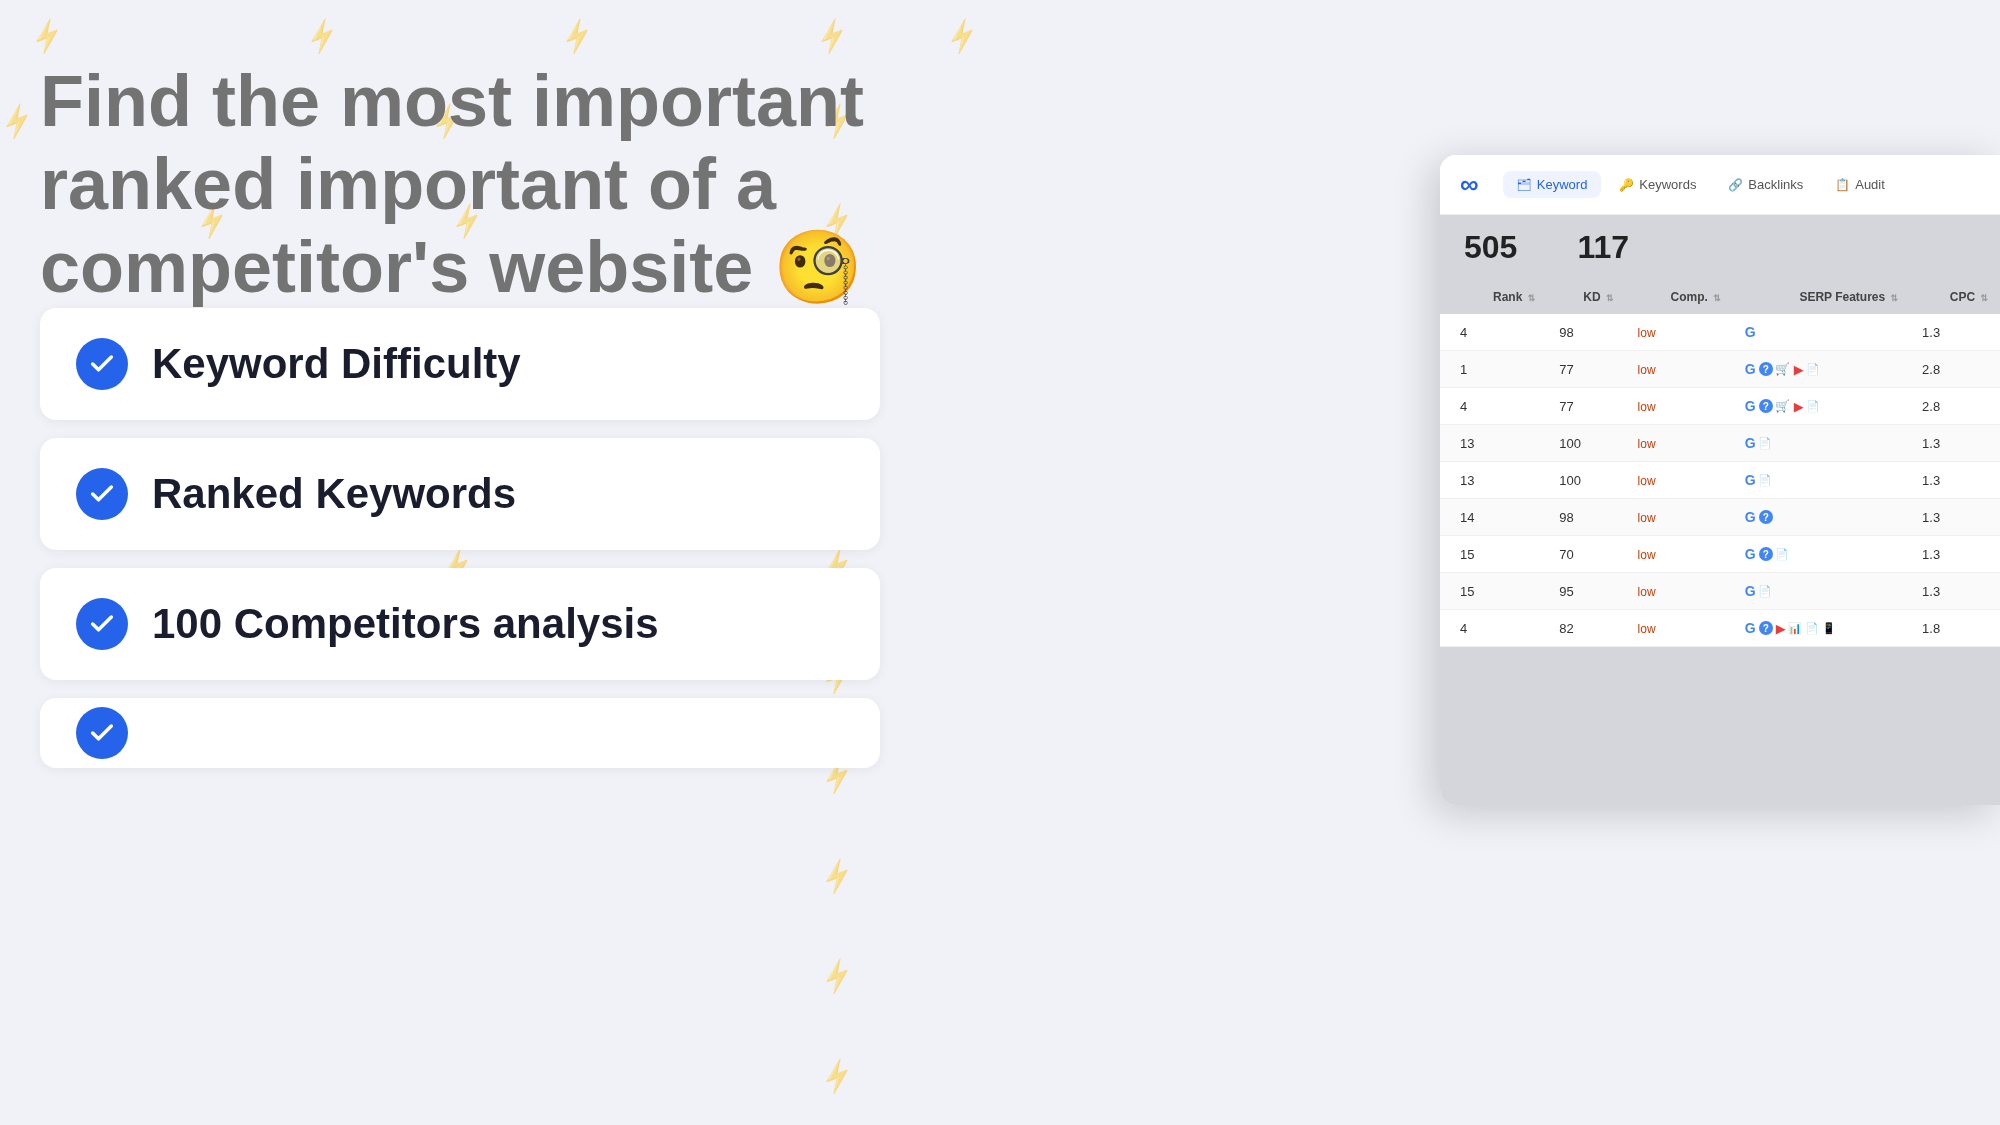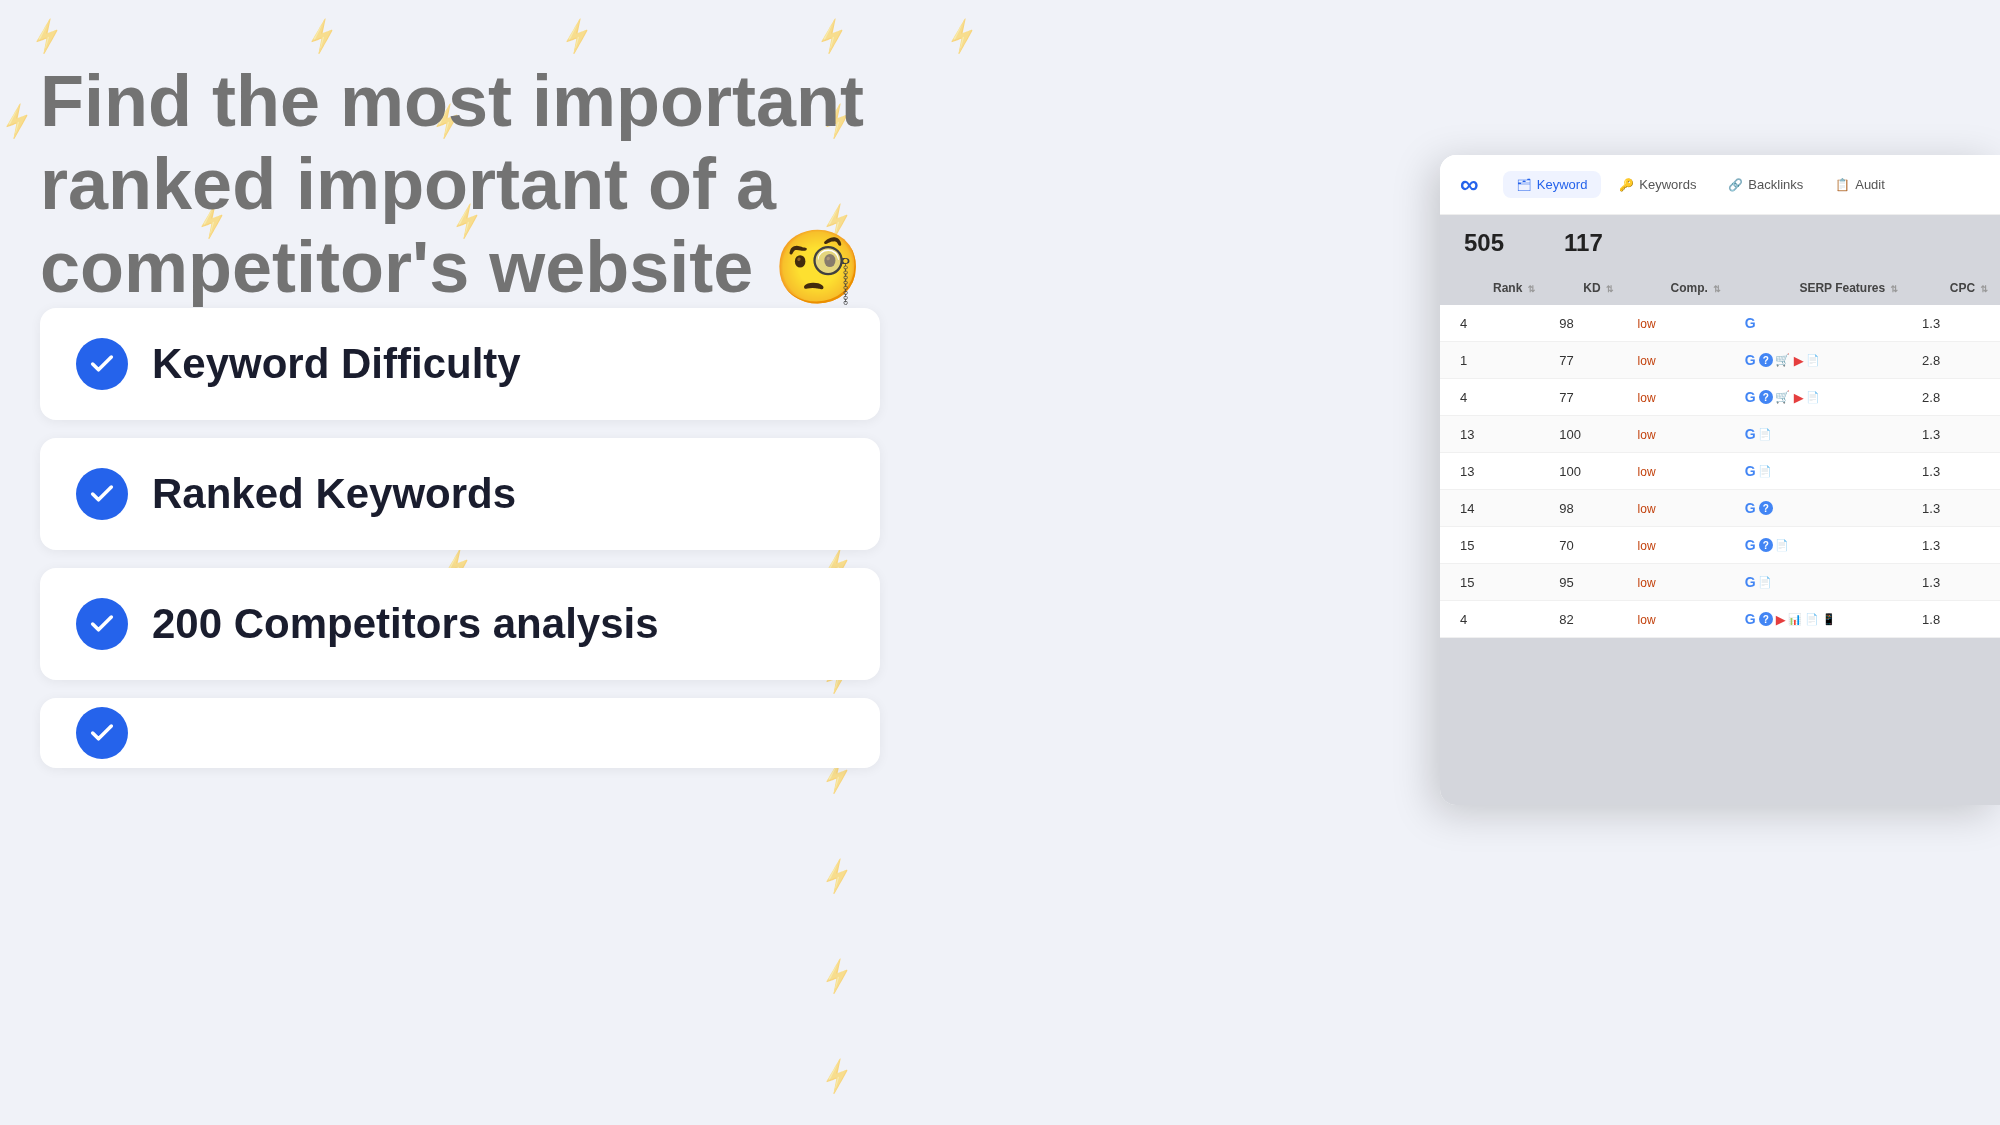--- a/index.html
+++ b/index.html
@@ -147,21 +147,21 @@
 
     
     .stats-row {
       background: #d4d6dc;
       padding: 14px 24px;
       display: flex;
       gap: 60px;
     }
 
     .stat-num {
-      font-size: 24px;
+      font-size: 32px;
       font-weight: 700;
       color: #222;
     }
 
     
     .table-container {
       background: #d4d6dc;
       overflow-y: auto;
       height: calc(100% - 110px);
     }
@@ -296,21 +296,21 @@
           </svg>
         </div>
         <span class="feature-text">Ranked Keywords</span>
       </div>
       <div class="feature-item">
         <div class="check-icon">
           <svg viewBox="0 0 24 24" fill="none" stroke="#fff" stroke-width="3" stroke-linecap="round" stroke-linejoin="round">
             <polyline points="20 6 9 17 4 12"></polyline>
           </svg>
         </div>
-        <span class="feature-text">200 Competitors analysis</span>
+        <span class="feature-text">100 Competitors analysis</span>
       </div>
       <div class="feature-item partial" style="height: 70px; overflow: hidden;">
         <div class="check-icon">
           <svg viewBox="0 0 24 24" fill="none" stroke="#fff" stroke-width="3" stroke-linecap="round" stroke-linejoin="round">
             <polyline points="20 6 9 17 4 12"></polyline>
           </svg>
         </div>
       </div>
     </div>
 </div>

